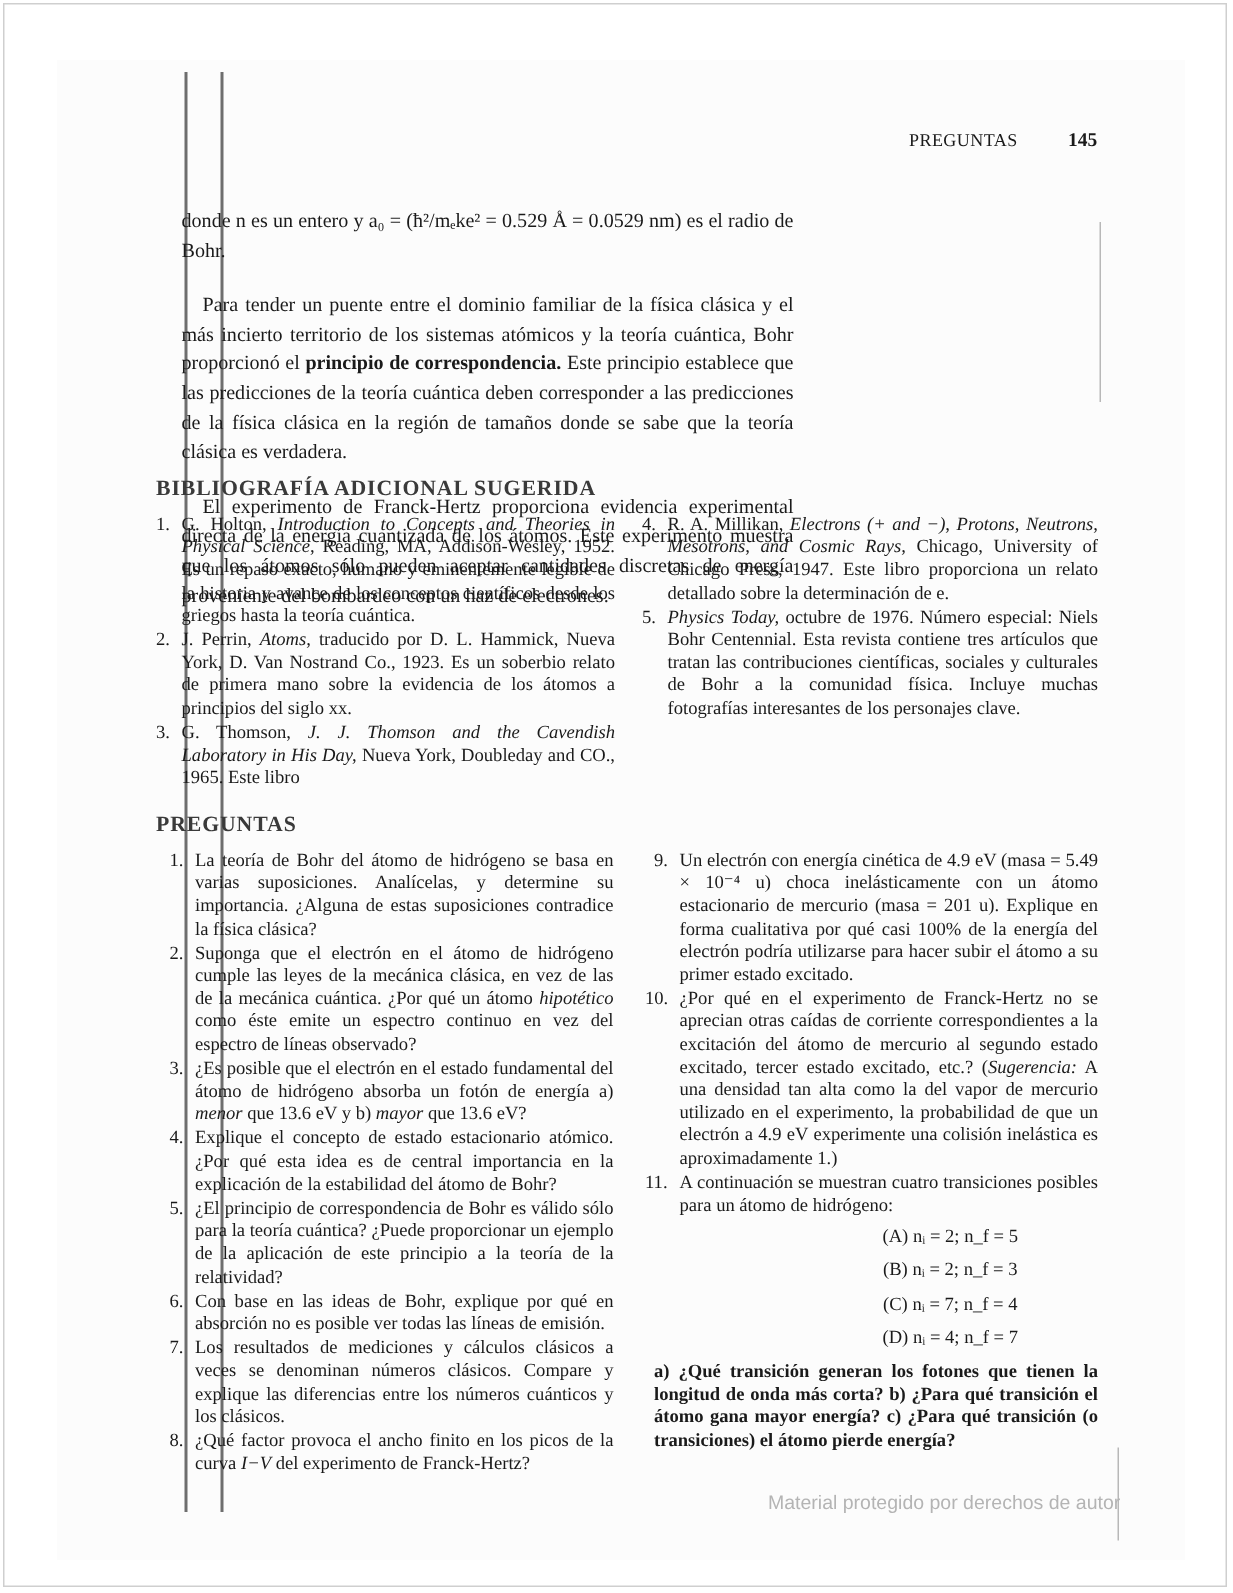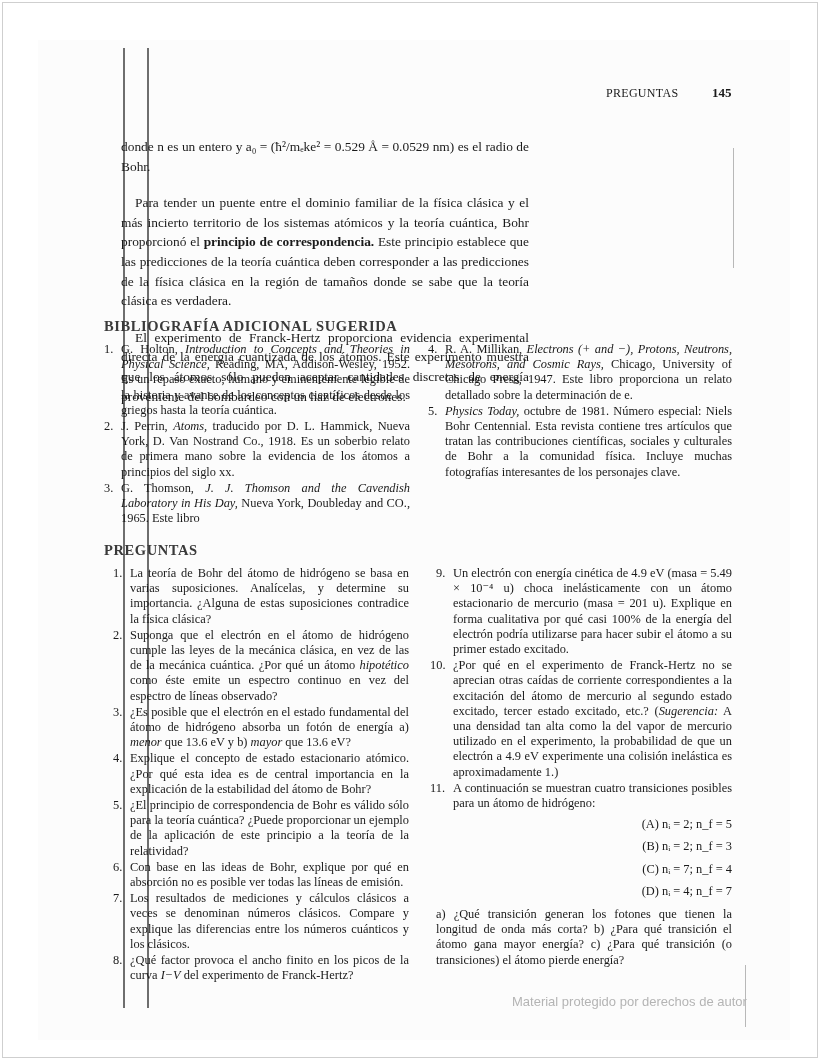--- a/index.html
+++ b/index.html
@@ -29,21 +29,21 @@
   .section-title {
     position: absolute; left: 104px; font-size: 14.5px; font-weight: bold; letter-spacing: 0.6px; color: #3a3a3a; text-align: right;
   }
   .col {
     position: absolute; font-size: 12.4px; line-height: 15.2px; text-align: justify;
   }
   .col ol { margin: 0; padding: 0; list-style: none; }
   .col li { position: relative; padding-left: 17px; margin: 0 0 1px 0; }
   .col li .num { position: absolute; left: 0; top: 0; }
   .col li.two .num { left: -6px; }
-  .transitions { margin: 6px 0 8px 0; text-align: right; }
+  .transitions { margin: 6px 0 8px 0; text-align: center; }
   .transitions div { padding-left: 82px; margin: 0 0 7px 0; }
   .watermark {
     position: absolute; left: 512px; top: 994px; font-family: "Liberation Sans", "DejaVu Sans", sans-serif;
     font-size: 13px; color: #b4b4b4;
   }
   i { font-style: italic; }
   b { font-weight: bold; }
 </style>
 </head>
 <body>
@@ -63,29 +63,29 @@
   <p>donde n es un entero y a₀ = (ħ²/mₑke² = 0.529 Å = 0.0529 nm) es el radio de Bohr.</p>
   <p class="indent"><span>Para tender un puente entre el dominio familiar de la física clásica y el más incierto territorio de los sistemas atómicos y la teoría cuántica, Bohr proporcionó el </span><b>principio de correspondencia.</b><span> Este principio establece que las predicciones de la teoría cuántica deben corresponder a las predicciones de la física clásica en la región de tamaños donde se sabe que la teoría clásica es verdadera.</span></p>
   <p class="indent">El experimento de Franck-Hertz proporciona evidencia experimental directa de la energía cuantizada de los átomos. Este experimento muestra que los átomos sólo pueden aceptar cantidades discretas de energía proveniente del bombardeo con un haz de electrones.</p>
 </div>
 
 <div class="section-title" style="top:318px;">BIBLIOGRAFÍA ADICIONAL SUGERIDA</div>
 
 <div class="col" style="left:104px; top:342px; width:306px;">
   <ol>
     <li><span class="num">1.</span><span>G. Holton, </span><i>Introduction to Concepts and Theories in Physical Science,</i><span> Reading, MA, Addison-Wesley, 1952. Es un repaso exacto, humano y eminentemente legible de la historia y avance de los conceptos científicos desde los griegos hasta la teoría cuántica.</span></li>
-    <li><span class="num">2.</span><span>J. Perrin, </span><i>Atoms,</i><span> traducido por D. L. Hammick, Nueva York, D. Van Nostrand Co., 1918. Es un soberbio relato de primera mano sobre la evidencia de los átomos a principios del siglo xx.</span></li>
+    <li><span class="num">2.</span><span>J. Perrin, </span><i>Atoms,</i><span> traducido por D. L. Hammick, Nueva York, D. Van Nostrand Co., 1923. Es un soberbio relato de primera mano sobre la evidencia de los átomos a principios del siglo xx.</span></li>
     <li><span class="num">3.</span><span>G. Thomson, </span><i>J. J. Thomson and the Cavendish Laboratory in His Day,</i><span> Nueva York, Doubleday and CO., 1965. Este libro</span></li>
   </ol>
 </div>
 
 <div class="col" style="left:428px; top:342px; width:304px;">
   <ol>
     <li><span class="num">4.</span><span>R. A. Millikan, </span><i>Electrons (+ and −), Protons, Neutrons, Mesotrons, and Cosmic Rays,</i><span> Chicago, University of Chicago Press, 1947. Este libro proporciona un relato detallado sobre la determinación de e.</span></li>
-    <li><span class="num">5.</span><i>Physics Today,</i><span> octubre de 1981. Número especial: Niels Bohr Centennial. Esta revista contiene tres artículos que tratan las contribuciones científicas, sociales y culturales de Bohr a la comunidad física. Incluye muchas fotografías interesantes de los personajes clave.</span></li>
+    <li><span class="num">5.</span><i>Physics Today,</i><span> octubre de 1976. Número especial: Niels Bohr Centennial. Esta revista contiene tres artículos que tratan las contribuciones científicas, sociales y culturales de Bohr a la comunidad física. Incluye muchas fotografías interesantes de los personajes clave.</span></li>
   </ol>
 </div>
 
 <div class="section-title" style="top:542px;">PREGUNTAS</div>
 
 <div class="col" style="left:113px; top:566px; width:296px;">
   <ol>
     <li><span class="num">1.</span><span>La teoría de Bohr del átomo de hidrógeno se basa en varias suposiciones. Analícelas, y determine su importancia. ¿Alguna de estas suposiciones contradice la física clásica?</span></li>
     <li><span class="num">2.</span><span>Suponga que el electrón en el átomo de hidrógeno cumple las leyes de la mecánica clásica, en vez de las de la mecánica cuántica. ¿Por qué un átomo </span><i>hipotético</i><span> como éste emite un espectro continuo en vez del espectro de líneas observado?</span></li>
     <li><span class="num">3.</span><span>¿Es posible que el electrón en el estado fundamental del átomo de hidrógeno absorba un fotón de energía a) </span><i>menor</i><span> que 13.6 eV y b) </span><i>mayor</i><span> que 13.6 eV?</span></li>
@@ -103,16 +103,16 @@
     <li class="two"><span class="num">10.</span><span>¿Por qué en el experimento de Franck-Hertz no se aprecian otras caídas de corriente correspondientes a la excitación del átomo de mercurio al segundo estado excitado, tercer estado excitado, etc.? (</span><i>Sugerencia:</i><span> A una densidad tan alta como la del vapor de mercurio utilizado en el experimento, la probabilidad de que un electrón a 4.9 eV experimente una colisión inelástica es aproximadamente 1.)</span></li>
     <li class="two"><span class="num">11.</span><span>A continuación se muestran cuatro transiciones posibles para un átomo de hidrógeno:</span>
       <div class="transitions">
         <div>(A) nᵢ = 2; n_f = 5</div>
         <div>(B) nᵢ = 2; n_f = 3</div>
         <div>(C) nᵢ = 7; n_f = 4</div>
         <div>(D) nᵢ = 4; n_f = 7</div>
       </div>
     </li>
   </ol>
-  <div style="margin-left:0px;">a) ¿Qué transición generan los fotones que tienen la longitud de onda más corta? b) ¿Para qué transición el átomo gana mayor energía? c) ¿Para qué transición (o transiciones) el átomo pierde energía?</div>
+  <div style="margin-left:0px;font-weight:bold;">a) ¿Qué transición generan los fotones que tienen la longitud de onda más corta? b) ¿Para qué transición el átomo gana mayor energía? c) ¿Para qué transición (o transiciones) el átomo pierde energía?</div>
 </div>
 
 <div class="watermark">Material protegido por derechos de autor</div>
 
 </body></html>

